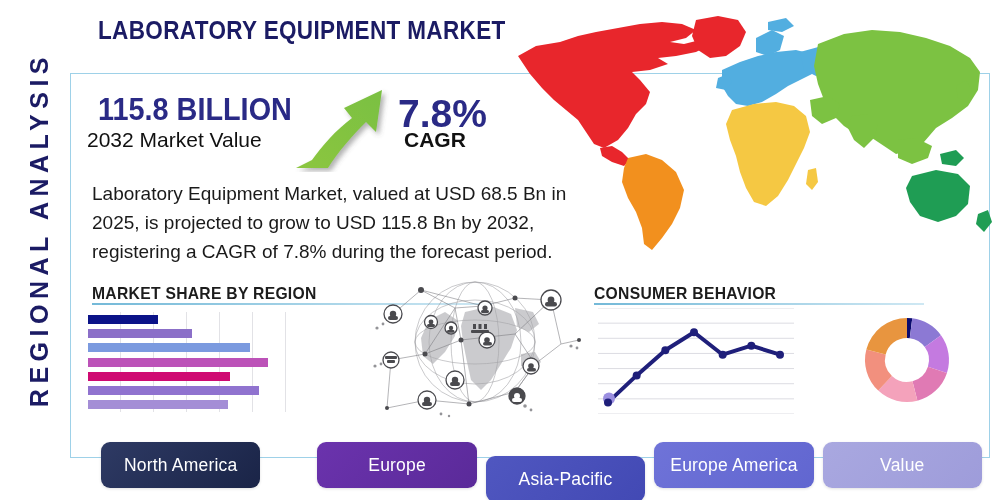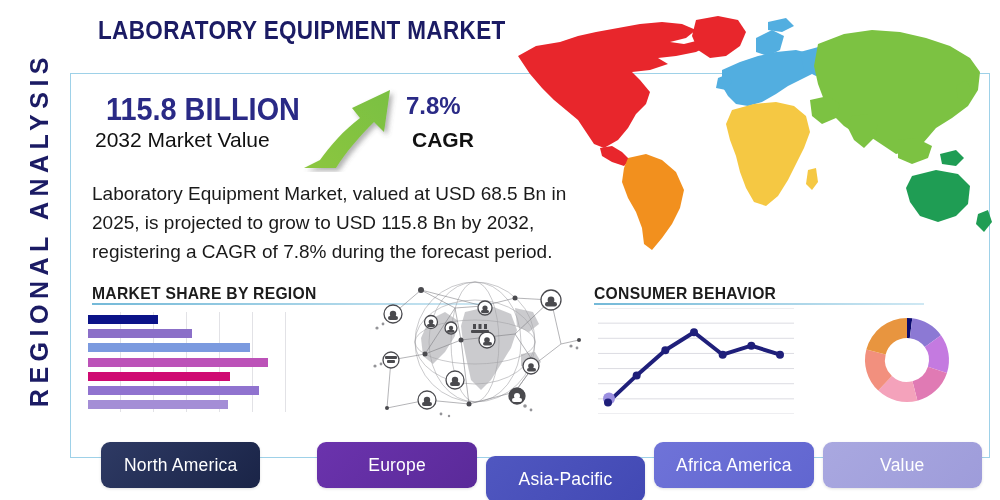--- a/index.html
+++ b/index.html
@@ -52,36 +52,36 @@
   #panel {
     position: absolute;
     left: 70px; top: 73px;
     width: 920px; height: 385px;
     border: 1px solid #9ed1e8;
     border-right: 1px solid #9ed1e8;
     background: transparent;
   }
 
   
-  #hero { position: absolute; left: 88px; top: 92px; width: 420px; height: 80px; }
+  #hero { position: absolute; left: 80px; top: 92px; width: 420px; height: 80px; }
   #hero-value {
     position: absolute; left: 18px; top: 0;
     font-size: 31px; font-weight: 700; color: #2a2a86;
     font-family: "Liberation Sans Narrow","Liberation Sans",sans-serif;
     transform: scaleX(0.93); transform-origin: left center;
     white-space: nowrap;
   }
   #hero-value-label {
     position: absolute; left: 7px; top: 36px;
     font-size: 21px; font-weight: 400; color: #111111;
     white-space: nowrap;
   }
   #cagr-value {
     position: absolute; left: 318px; top: 0;
-    font-size: 24px; font-weight: 700; color: #2a2a86;
+    font-size: 39px; font-weight: 700; color: #2a2a86;
     font-family: "Liberation Sans Narrow","Liberation Sans",sans-serif;
     white-space: nowrap;
   }
   #cagr-label {
     position: absolute; left: 324px; top: 36px;
     font-size: 21px; font-weight: 700; color: #111111;
     white-space: nowrap;
   }
   #growth-arrow {
     position: absolute; left: 212px; top: -6px;
@@ -393,17 +393,17 @@
         <path d="M60.4449752609239,90.68049276740251 A42,42 0 0 1 21.249021550995074,80.61668235169928 L34.93996366956885,66.03730980327106 A22,22 0 0 0 55.471177517626806,71.30882954482988 Z" fill="#f4a2bb" title="Segment 5: 16"></path>
         <path d="M21.249021550995074,80.61668235169928 A42,42 0 0 1 9.319507232597502,39.555024739076075 L28.69117045517012,44.52882248237318 A22,22 0 0 0 34.93996366956885,66.03730980327106 Z" fill="#f2907e" title="Segment 6: 17"></path>
         <path d="M9.319507232597502,39.555024739076075 A42,42 0 0 1 49.99999999999999,8 L49.99999999999999,28 A22,22 0 0 0 28.69117045517012,44.52882248237318 Z" fill="#e8953f" title="Segment 7: 21"></path>
       </svg></div>
 
   <div id="regions-connector"></div>
   <div id="regions">
       <div class="region-btn" style="background: linear-gradient(135deg, rgb(46, 58, 100), rgb(26, 36, 71));">North America</div>
       <div class="region-btn" style="background: linear-gradient(135deg, rgb(107, 51, 173), rgb(90, 42, 153)); margin-left: 48px;">Europe</div>
       <div class="region-btn" style="background: linear-gradient(135deg, rgb(80, 87, 192), rgb(66, 73, 180)); margin-top: 28px;">Asia-Pacific</div>
-      <div class="region-btn" style="background: linear-gradient(135deg, rgb(111, 115, 216), rgb(97, 102, 208));">Africa America</div>
+      <div class="region-btn" style="background: linear-gradient(135deg, rgb(111, 115, 216), rgb(97, 102, 208));">Europe America</div>
       <div class="region-btn" style="background: linear-gradient(135deg, rgb(169, 168, 224), rgb(158, 156, 218));">Value</div>
     </div>
 
 </div>
 
 </body></html>

